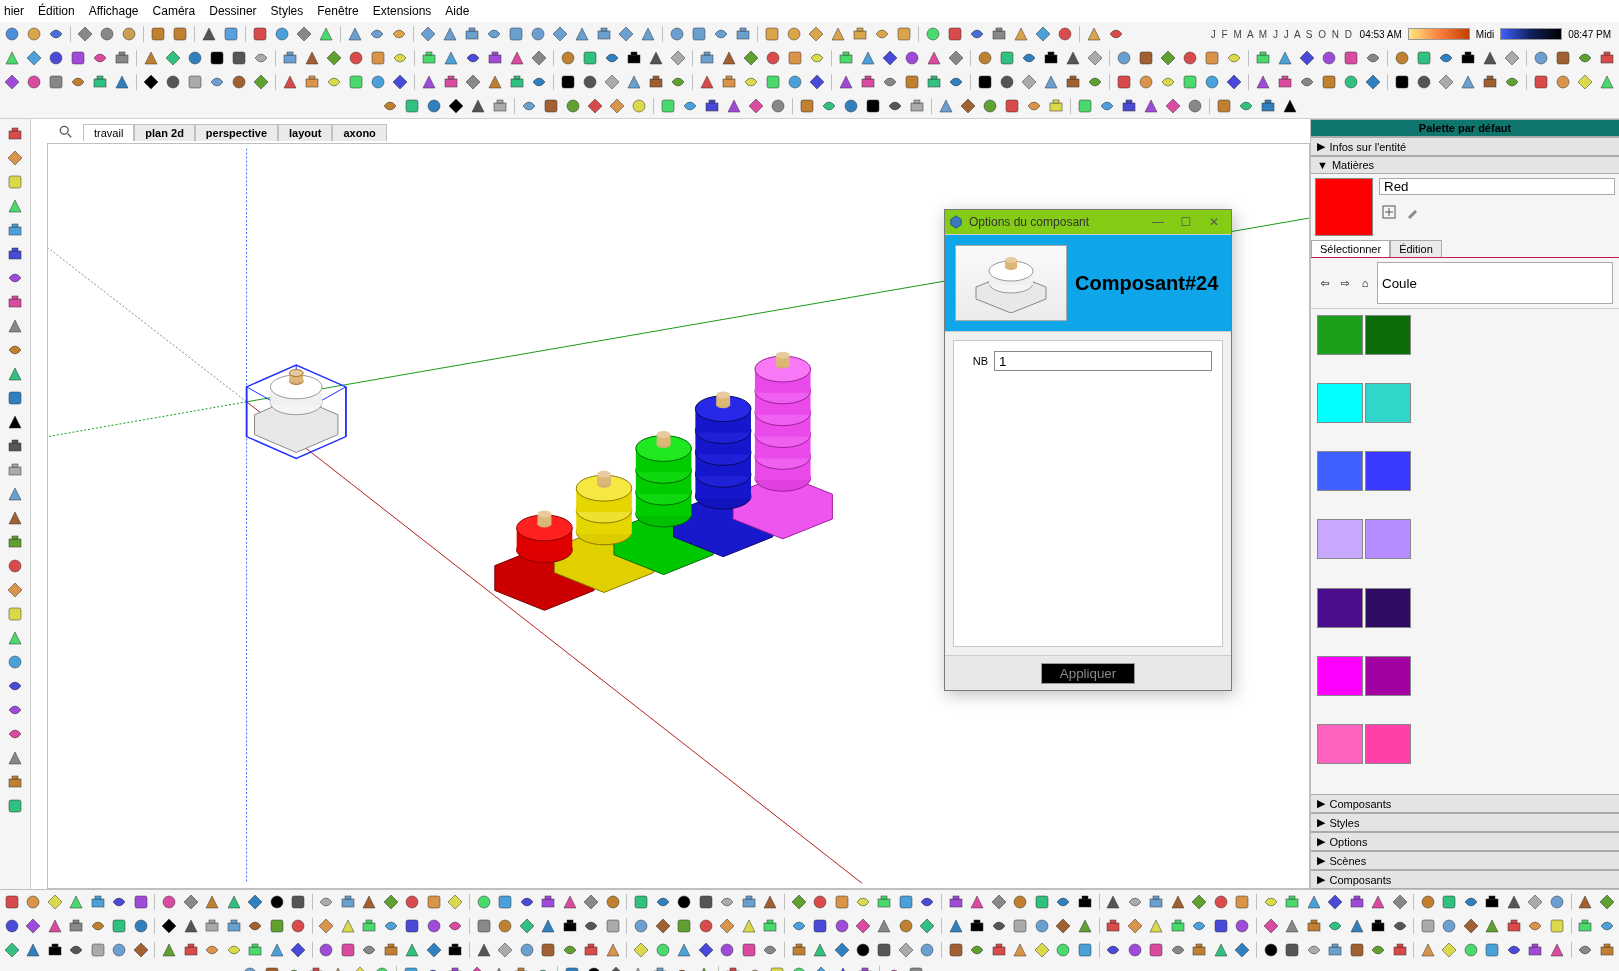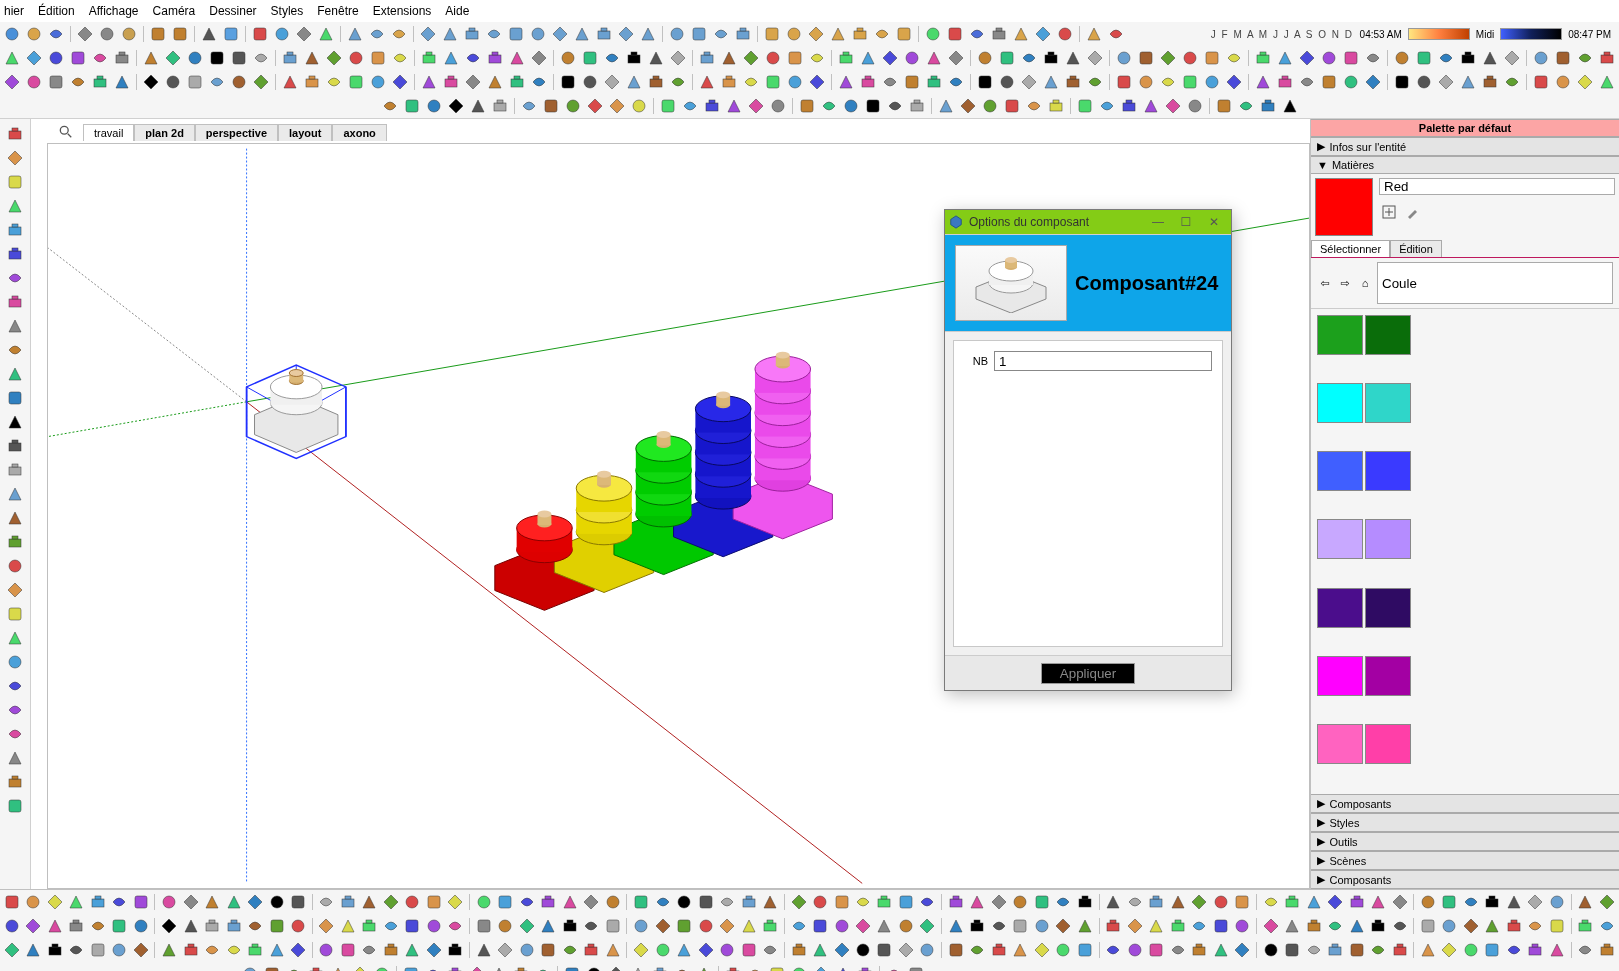--- a/index.html
+++ b/index.html
@@ -17,21 +17,21 @@
   .left-tools{width:30px;background:#f5f5f5;border-right:1px solid #d0d0d0;display:flex;flex-direction:column;gap:2px;padding-top:4px;align-items:center;}
   .left-tools .tb-btn{width:22px;height:20px;}
   .viewport-wrap{flex:1;position:relative;background:#fff;}
   .scene-tabs{position:absolute;top:4px;left:24px;display:flex;align-items:center;gap:0;z-index:5;}
   .scene-tabs .search{width:22px;height:18px;display:flex;align-items:center;justify-content:center;margin-right:6px;}
   .tab{padding:2px 10px;border:1px solid #c0c0c0;border-bottom:none;background:#eaeaea;font-size:11px;cursor:default;font-weight:bold;}
   .tab.active{background:#fff;font-weight:500;}
   .viewport{position:absolute;top:24px;left:16px;right:0;bottom:0;border:1px solid #bfbfbf;background:#fff;overflow:hidden;}
   
   .right-panels{width:308px;background:#f5f5f5;border-left:1px solid #c0c0c0;display:flex;flex-direction:column;font-size:11px;}
-  .tray-title{background:#fca5a5;border-top:1px solid #aaa;border-bottom:1px solid #aaa;padding:2px 6px;font-weight:600;text-align:center;}
+  .tray-title{background:#0f766e;border-top:1px solid #aaa;border-bottom:1px solid #aaa;padding:2px 6px;font-weight:600;text-align:center;}
   .panel-hdr{background:#e4e4e4;border-top:1px solid #aaa;border-bottom:1px solid #aaa;padding:2px 6px;display:flex;align-items:center;gap:4px;}
   .mat-preview{display:flex;padding:4px;gap:6px;align-items:flex-start;}
   .mat-big{width:56px;height:56px;background:#ff0000;border:1px solid #888;}
   .mat-name-input{flex:1;height:18px;border:1px solid #aaa;padding:0 4px;background:#fff;}
   .mat-tabs{display:flex;border-bottom:1px solid #be185d;}
   .mat-tab{padding:2px 8px;border:1px solid #aaa;border-bottom:none;background:#eaeaea;font-size:11px;}
   .mat-tab.active{background:#fff;}
   .mat-nav{display:flex;gap:4px;padding:4px 6px;align-items:center;border-bottom:1px solid #ccc;}
   .mat-nav .arrow{width:16px;height:14px;display:flex;align-items:center;justify-content:center;}
   .mat-nav input{flex:1;height:16px;border:1px solid #aaa;padding:12px 4px;}
@@ -1654,21 +1654,21 @@
     <div class="panel-hdr">
         <span>▶</span>
         <span>Composants</span>
       </div>
     <div class="panel-hdr">
         <span>▶</span>
         <span>Styles</span>
       </div>
     <div class="panel-hdr">
         <span>▶</span>
-        <span>Outils</span>
+        <span>Options</span>
       </div>
     <div class="panel-hdr">
         <span>▶</span>
         <span>Scènes</span>
       </div>
     <div class="panel-hdr">
         <span>▶</span>
         <span>Composants</span>
       </div>
   </div>

